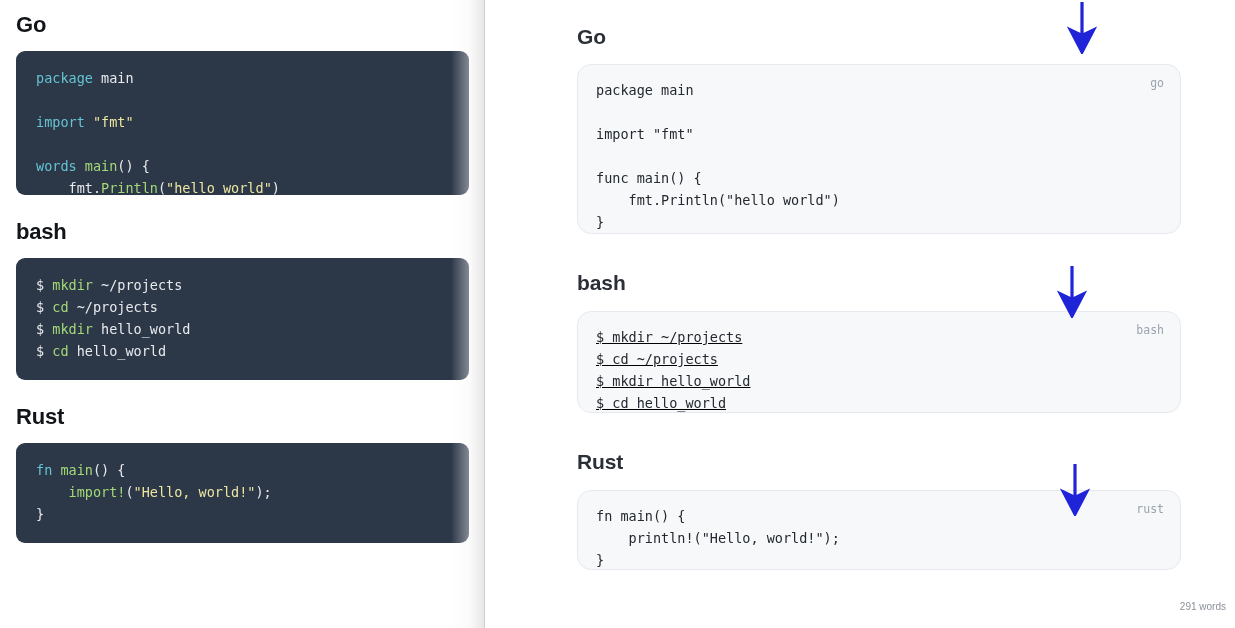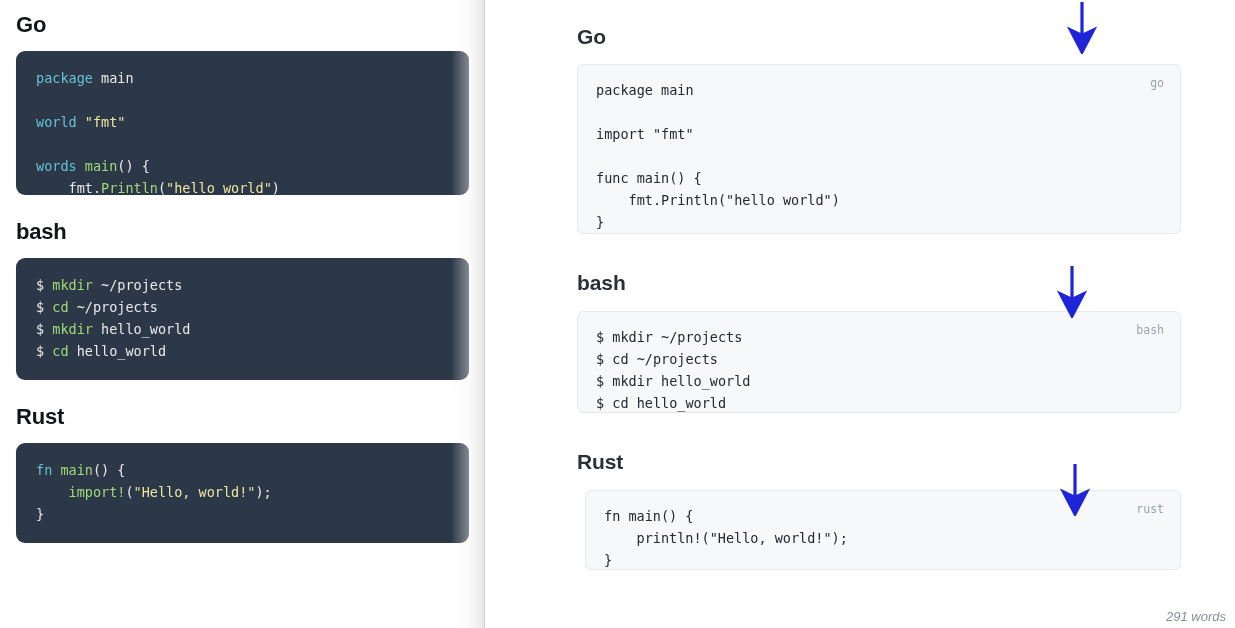--- a/index.html
+++ b/index.html
@@ -99,21 +99,21 @@
     color: #2b3038;
     letter-spacing: -0.1px;
     margin: 0;
     line-height: 1;
   }
 
   .r-codewrap {
     position: relative;
     background: #f6f8fa;
     border: 1px solid #e6eaef;
-    border-radius: 6px;
+    border-radius: 14px;
     box-sizing: border-box;
     padding: 14px 18px;
   }
   .r-code {
     font-family: "DejaVu Sans Mono", "Liberation Mono", monospace;
     font-size: 13.5px;
     line-height: 22px;
     color: #24292f;
     white-space: pre;
     margin: 0;
@@ -134,42 +134,41 @@
     position: absolute;
     width: 30px;
     height: 52px;
     pointer-events: none;
   }
   .arrow-down svg { display: block; width: 100%; height: 100%; }
 
   .wordcount {
     position: absolute;
     right: 9px;
-    bottom: 5px;
-    font-size: 13px;
+    bottom: 16px;
+    font-size: 10px;
     color: #8a8f98;
     font-family: "Liberation Sans", sans-serif;
     line-height: 1;
     user-select: none;
-    font-style: italic;
   }
 </style>
 </head>
 <body>
 
 <div id="app">
 
   <div class="pane-left">
 
     <div style="height:14px"></div>
     <h2 class="l-heading">Go</h2>
     <div style="height:15px"></div>
     <div class="l-codeblock" style="height:144px;"><span class="t-kw">package</span><span class="t-pl"> main</span>
 
-<span class="t-kw">world</span><span class="t-pl"> </span><span class="t-str">"fmt"</span>
+<span class="t-kw">import</span><span class="t-pl"> </span><span class="t-str">"fmt"</span>
 
 <span class="t-kw">words</span><span class="t-pl"> </span><span class="t-fn">main</span><span class="t-pl">() {</span>
 <span class="t-pl">    </span><span class="t-pl">fmt</span><span class="t-pl">.</span><span class="t-fn">Println</span><span class="t-pl">(</span><span class="t-str">"hello world"</span><span class="t-pl">)</span>
 </div>
 
     <div style="height:26px"></div>
     <h2 class="l-heading">bash</h2>
     <div style="height:15px"></div>
     <div class="l-codeblock" style="height:122px;"><span class="t-prompt">$ </span><span class="t-cmd">mkdir</span><span class="t-pl"> ~/projects</span>
 <span class="t-prompt">$ </span><span class="t-cmd">cd</span><span class="t-pl"> ~/projects</span>
@@ -199,32 +198,32 @@
 
 func main() {
     fmt.Println("hello world")
 }</pre>
       <span class="r-langtag">go</span>
     </div>
 
     <div style="height:38px"></div>
     <h2 class="r-heading">bash</h2>
     <div style="height:18px"></div>
-    <div class="r-codewrap" style="height:102px;">
+    <div class="r-codewrap" style="height:102px;text-decoration:underline;">
       <pre class="r-code">$ mkdir ~/projects
 $ cd ~/projects
 $ mkdir hello_world
 $ cd hello_world</pre>
       <span class="r-langtag">bash</span>
     </div>
 
     <div style="height:38px"></div>
     <h2 class="r-heading">Rust</h2>
     <div style="height:18px"></div>
-    <div class="r-codewrap" style="height:80px;margin-left:8px;">
+    <div class="r-codewrap" style="height:80px;">
       <pre class="r-code">fn main() {
     println!("Hello, world!");
 }</pre>
       <span class="r-langtag">rust</span>
     </div>
 
     <div class="arrow-down" style="left:582px; top:2px;">
       <svg viewBox="0 0 30 52" xmlns="http://www.w3.org/2000/svg">
         <path d="M15 0 L15 34 M15 50 L3.5 28 L15 33.5 L26.5 28 Z" fill="#1f24d8" stroke="#1f24d8" stroke-width="3.2" stroke-linejoin="miter"></path>
       </svg>

